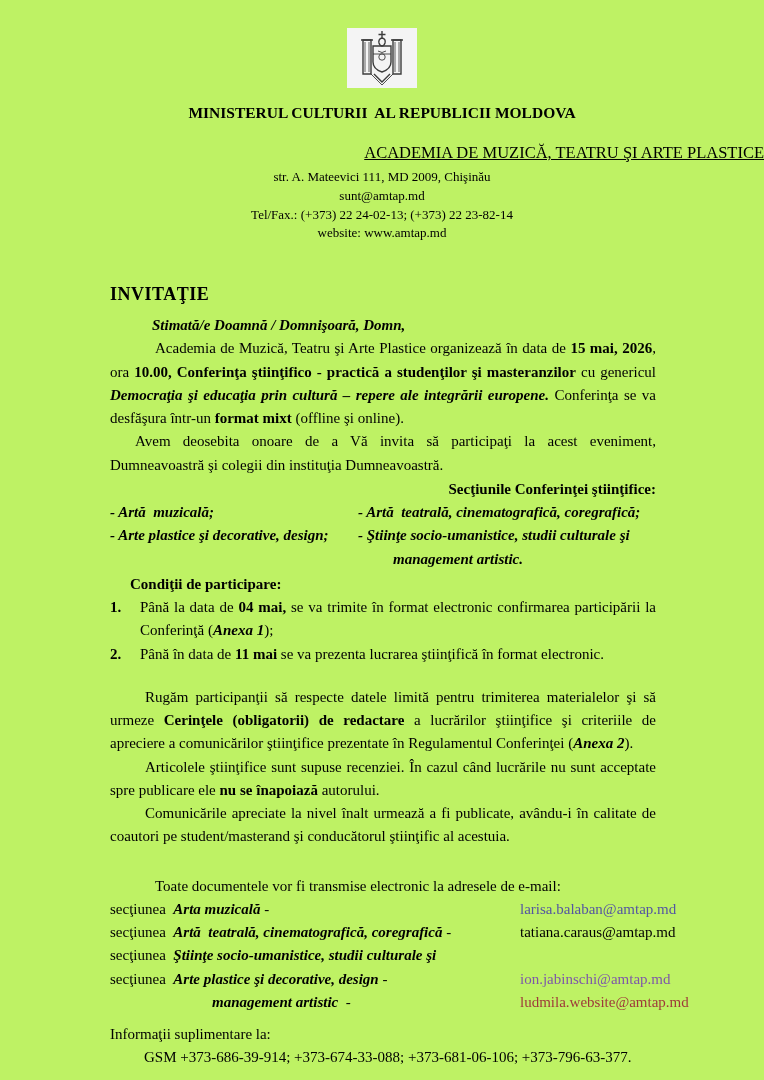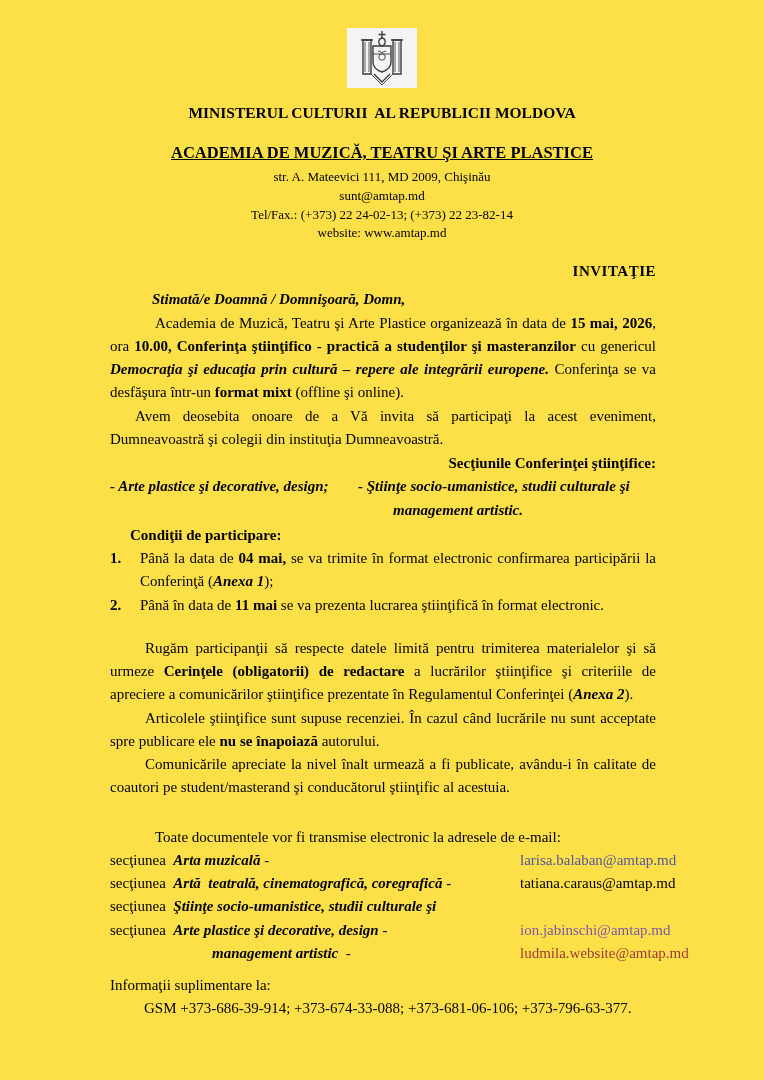--- a/index.html
+++ b/index.html
@@ -1,39 +1,39 @@
 <!DOCTYPE html>
 <html><head>
 <meta charset="utf-8">
 <style>
   * { margin:0; padding:0; box-sizing:border-box; }
   html,body { background:#ffffff; }
   .page {
     position:relative;
     width:764px; height:1080px;
-    background:#fde047;
+    background:#bef264;
     overflow:hidden;
     font-family:"Liberation Serif","DejaVu Serif",serif;
     font-size:15px; color:#000;
     line-height:1.55;
   }
   .content { margin:0 108px 0 110px; }
 
   
   .emblem-wrap { text-align:center; padding-top:28px; }
   .emblem {
     display:inline-block; width:70px; height:60px;
     background:#f4f4f4;
   }
   .h-ministry { text-align:center; font-weight:bold; font-size:15.5px; margin-top:6px; white-space:pre-wrap; }
-  .h-academy  { text-align:center; font-weight:bold; font-size:16.5px; margin-top:15px; text-decoration:underline; white-space:pre-wrap; }
+  .h-academy  { text-align:right; font-weight:normal; font-size:16.5px; margin-top:15px; text-decoration:underline; white-space:pre-wrap; }
   .h-addr { text-align:center; font-size:13px; line-height:1.45; margin-top:2px; }
 
   
-  .doc-title { text-align:right; font-weight:bold; font-size:15px; margin-top:17px; letter-spacing:.5px; }
+  .doc-title { text-align:left; font-weight:bold; font-size:18px; margin-top:38px; letter-spacing:.5px; }
 
   .salutation { font-weight:bold; font-style:italic; margin-top:5px; margin-left:42px; }
 
   p.body-just { text-align:justify; }
   .ind45 { text-indent:45px; }
   .ind35 { text-indent:35px; }
   .ind25 { text-indent:25px; }
 
   .sec-heading { text-align:right; font-weight:bold; margin-top:1px; }
   .sec-grid { font-weight:bold; font-style:italic; }
@@ -113,20 +113,24 @@
     <div class="doc-title">INVITAŢIE</div>
     <div class="salutation">Stimată/e Doamnă / Domnişoară, Domn,</div>
 
     <p class="body-just ind45"><span>Academia de Muzică, Teatru şi Arte Plastice organizează în data de </span><b class="run">15 mai, 2026</b><span>, ora </span><b class="run">10.00, Conferinţa ştiinţifico - practică a studenţilor şi masteranzilor</b><span> cu genericul </span><span class="bi">Democraţia şi educaţia prin cultură – repere ale integrării europene.</span><span> Conferinţa se va desfăşura într-un </span><b class="run">format mixt</b><span> (offline şi online).</span></p>
 
     <p class="body-just ind25">Avem deosebita onoare de a Vă invita să participaţi la acest eveniment, Dumneavoastră şi colegii din instituţia Dumneavoastră.</p>
 
     <div class="sec-heading">Secţiunile Conferinţei ştiinţifice:</div>
     <div class="sec-grid">
       <div class="sec-row">
+        <div class="sec-col1">- Artă  muzicală;</div>
+        <div class="sec-col2">- Artă  teatrală, cinematografică, coregrafică;</div>
+      </div>
+      <div class="sec-row">
         <div class="sec-col1">- Arte plastice şi decorative, design;</div>
         <div class="sec-col2">- Ştiinţe socio-umanistice, studii culturale şi</div>
       </div>
       <div class="sec-row">
         <div class="sec-col1"></div>
         <div class="sec-col2 sec-col2-cont">management artistic.</div>
       </div>
     </div>
 
     <div class="cond-heading">Condiţii de participare:</div>

